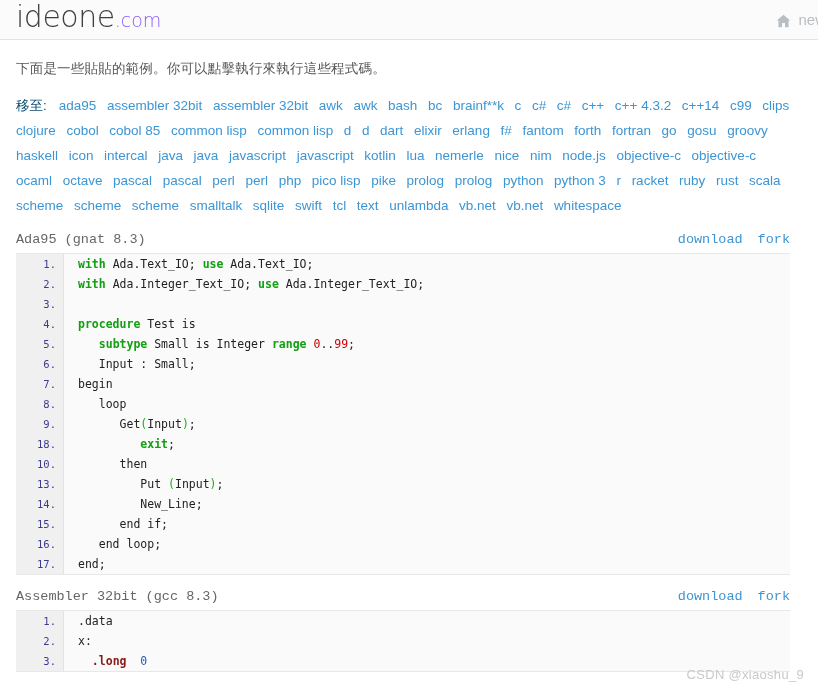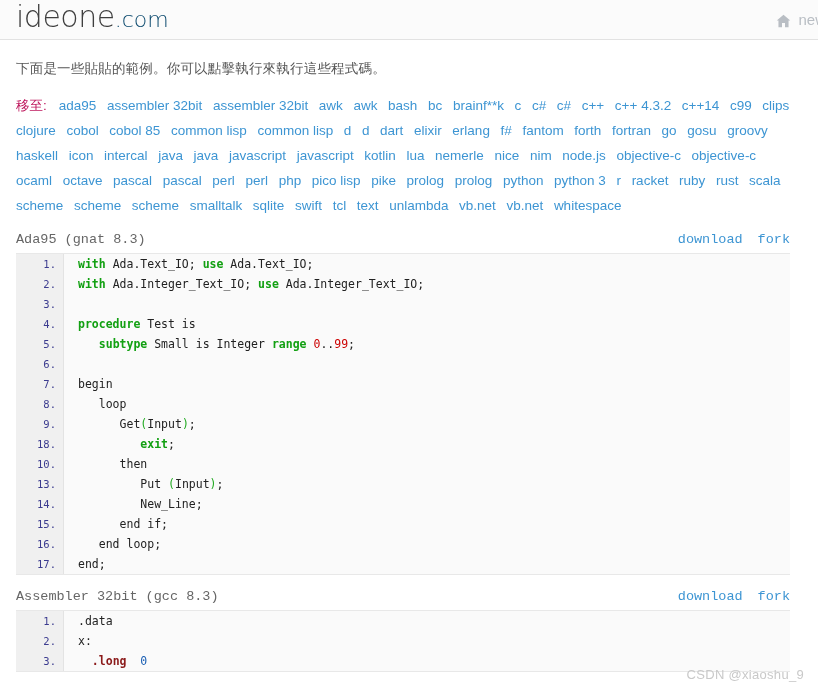--- a/index.html
+++ b/index.html
@@ -34,22 +34,22 @@
     line-height: 30px;
     letter-spacing: -0.5px;
     font-weight: 300;
     color: #3f3f3f;
     white-space: nowrap;
     font-family: "DejaVu Sans", sans-serif;
     position: relative;
     top: -1px;
   }
   .logo .dotcom {
-    font-size: 22px;
-    color: #0c4a6e;
+    font-size: 19px;
+    color: #8b5cf6;
     letter-spacing: 0px;
   }
   .header-nav {
     display: flex;
     align-items: center;
     gap: 7px;
     color: #b9bec4;
     font-size: 15px;
     white-space: nowrap;
     margin-right: -22px;
@@ -71,21 +71,21 @@
     letter-spacing: 0.2px;
   }
 
   
   .lang-block {
     margin: 15px 0 0 16px;
     max-width: 790px;
     line-height: 25px;
   }
   .lang-label {
-    color: #be185d;
+    color: #0c4a6e;
     font-size: 13.5px;
     margin-right: 12px;
     margin-top: 32px;
   }
   .lang-link {
     color: #3d95d3;
     text-decoration: none;
     font-size: 13.5px;
     margin-right: 7px;
     white-space: nowrap;
@@ -216,20 +216,21 @@
         <div class="code-line">
           <div class="ln">4.</div>
           <div class="code-text"><span class="kw">procedure</span><span> Test is</span></div>
         </div>
         <div class="code-line">
           <div class="ln">5.</div>
           <div class="code-text"><span>   </span><span class="kw">subtype</span><span> Small is Integer </span><span class="kw">range</span><span> </span><span class="num">0</span><span>..</span><span class="num">99</span><span>;</span></div>
         </div>
         <div class="code-line">
           <div class="ln">6.</div>
+          <div class="code-text"><span>   Input : Small;</span></div>
         </div>
         <div class="code-line">
           <div class="ln">7.</div>
           <div class="code-text"><span>begin</span></div>
         </div>
         <div class="code-line">
           <div class="ln">8.</div>
           <div class="code-text"><span>   loop</span></div>
         </div>
         <div class="code-line">

